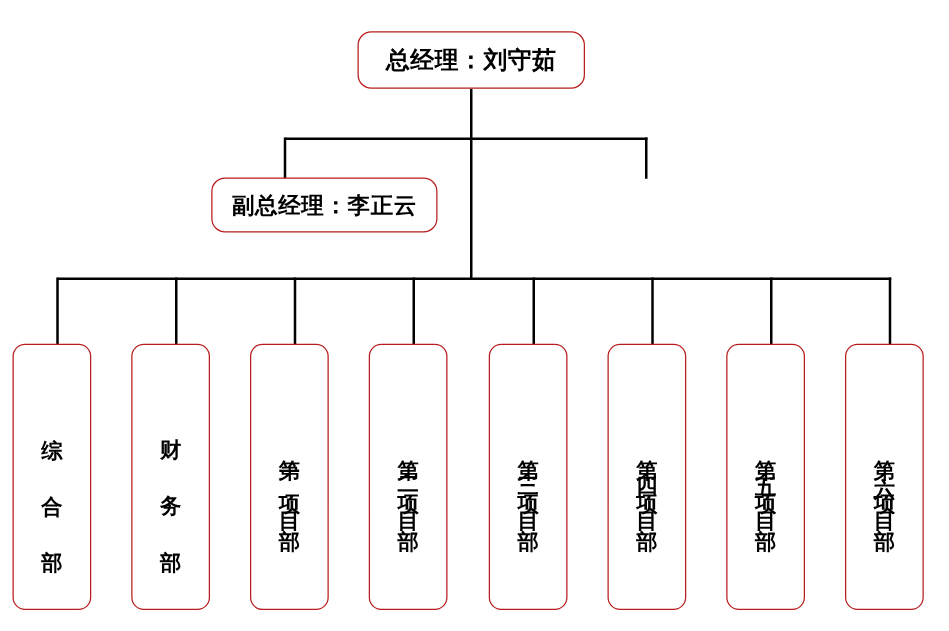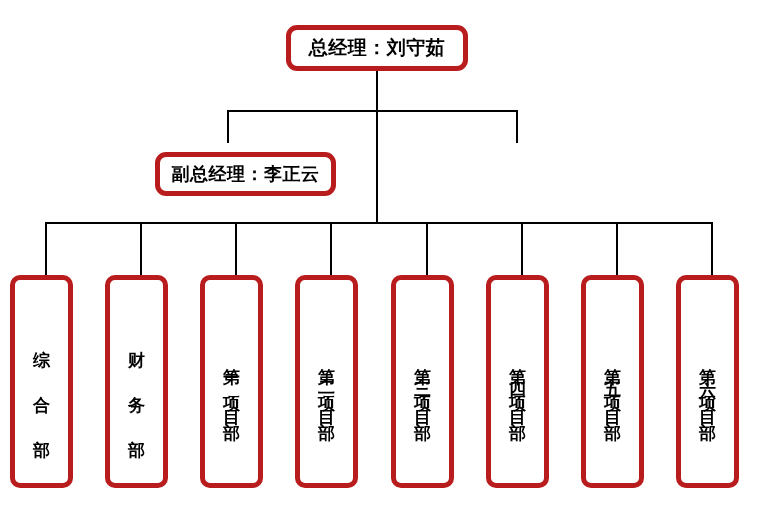--- a/index.html
+++ b/index.html
@@ -16,21 +16,21 @@
     height: 505px;
     background: #ffffff;
     overflow: hidden;
   }
 
   
   .node {
     position: absolute;
     box-sizing: border-box;
     background: #ffffff;
-    border: 5px solid #b91c1c;
+    border: 1px solid #b91c1c;
     border-radius: 11px;
     display: flex;
     align-items: center;
     justify-content: center;
     color: #000000;
     font-weight: bold;
     font-family: Liberation Sans, sans-serif;
   }
 
   .node-top {
@@ -42,21 +42,21 @@
     letter-spacing: 0.5px;
   }
 
   .node-deputy {
     top: 142px;
     width: 181px;
     height: 44px;
     font-size: 18px;
     letter-spacing: 0.5px;
   }
-  .node-deputy-left  { left: 155px; margin-top: 10px; }
+  .node-deputy-left  { left: 169px; }
   .node-deputy-right { left: 420px; }
 
   .node-dept {
     top: 275px;
     width: 63px;
     height: 213px;
     border-radius: 10px;
     font-size: 17px;
     align-items: center;
     justify-content: center;

